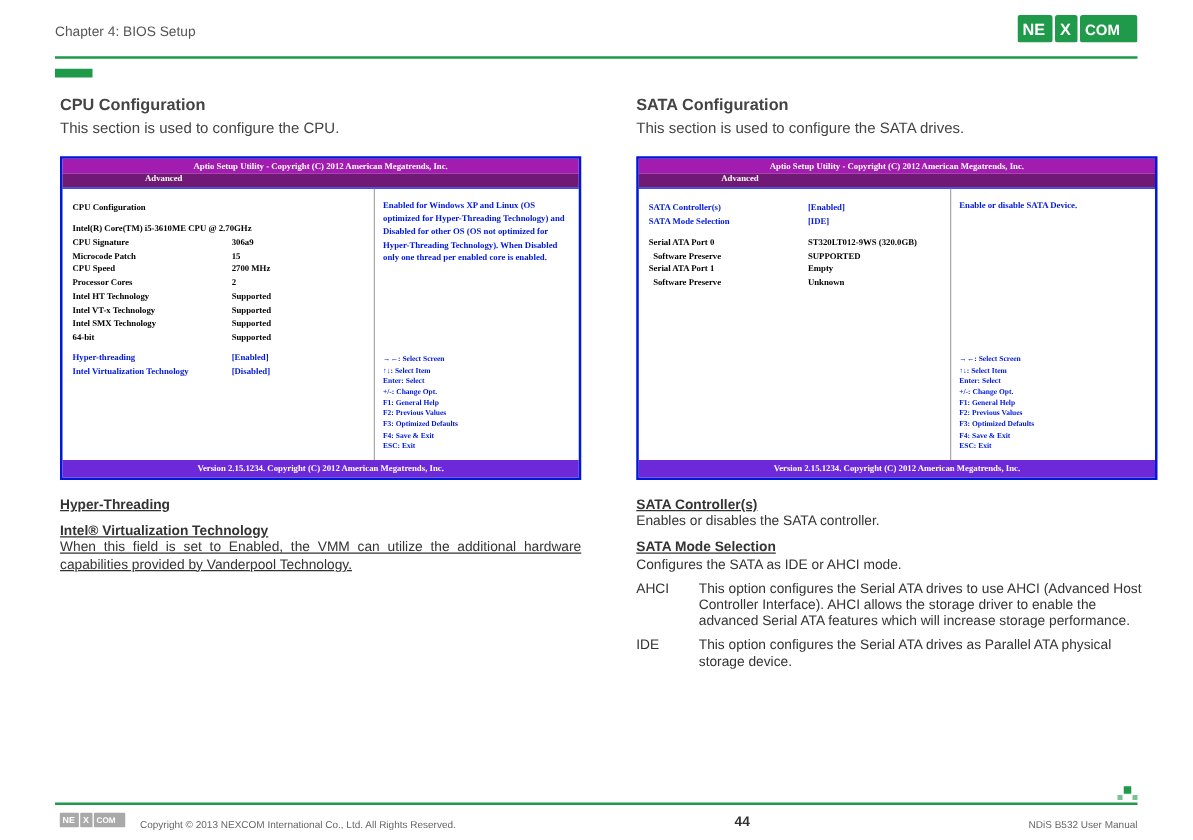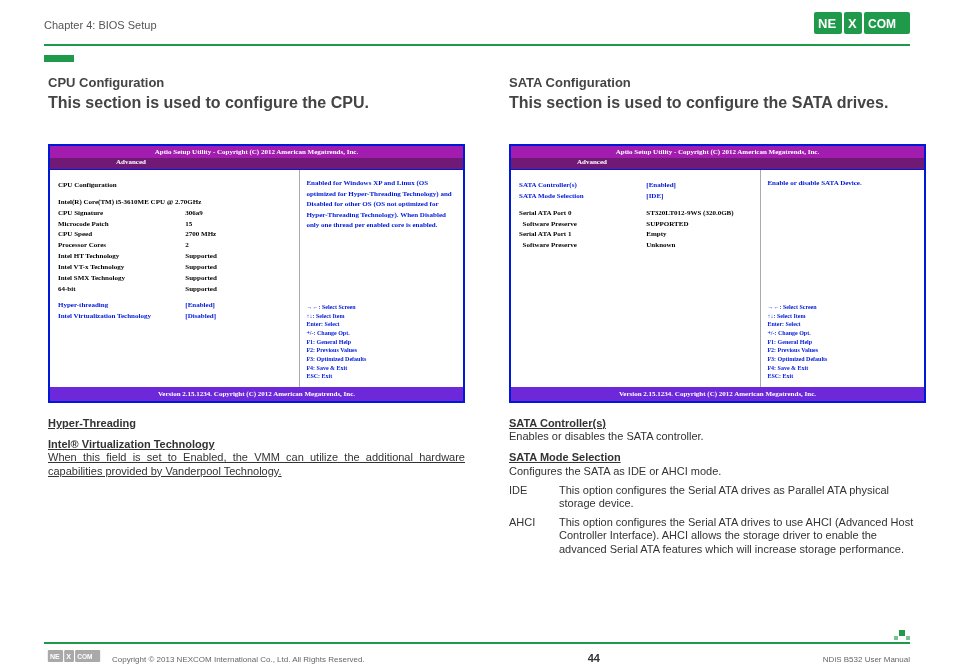--- a/index.html
+++ b/index.html
@@ -13,21 +13,21 @@
   .logo-txt { fill: #fff; font-weight: bold; font-family: Arial; }
   .hr-green { height: 2px; background: #1f9a4a; margin: 2px 44px 0 44px; }
   .tab-strip { height: 9px; margin: 2px 0 0 0; }
   .tab-strip .tab { background: #1f9a4a; display: inline-block; height: 7px; width: 30px; margin-left: 44px; }
 
   
   .cols { display: flex; gap: 44px; padding: 18px 28px 0 48px; }
   .col { flex: 1; min-width: 0; }
 
   h2.sec { font-size: 13px; font-weight: bold; color: #444; margin-bottom: 4px; }
-  p.sub { font-size: 16px; color: #444; margin-bottom: 32px; font-weight: bold; }
+  p.sub { font-size: 12px; color: #444; margin-bottom: 16px; }
 
   
   .bios { border: 2px solid #0018d8; font-family: "Times New Roman", serif; font-size: 7px; font-weight: bold; }
   .bios-top { background: #a21caf; color: #fff; text-align: center; padding: 2px 0; font-size: 7px; }
   .bios-tabs { background: #701a75; color: #dcdcdc; padding: 0 10px 3px 66px; font-size: 7px; }
   .bios-tabs span { color: #fff; }
   .bios-body { display: flex; height: 218px; border-top: 1px solid #0018d8; }
   .bios-left { flex: 1.55; border-right: 1px solid #aaa; padding: 10px 8px; color: #000; line-height: 1.55; position: relative; }
   .bios-right { flex: 1; padding: 8px 6px; color: #0018d8; line-height: 1.5; position: relative; }
   .bios-row { display: flex; }
@@ -208,26 +208,26 @@
       </div>
       <div class="bios-ver">Version 2.15.1234. Copyright (C) 2012 American Megatrends, Inc.</div>
     </div>
 
     <div class="explain">
       <h4>SATA Controller(s)</h4>
       <p>Enables or disables the SATA controller.</p>
       <h4>SATA Mode Selection</h4>
       <p>Configures the SATA as IDE or AHCI mode.</p>
       <div class="opt-row">
+        <div class="tag">AHCI</div>
+        <div class="desc">This option configures the Serial ATA drives to use AHCI (Advanced Host Controller Interface). AHCI allows the storage driver to enable the advanced Serial ATA features which will increase storage performance.</div>
+      </div>
+      <div class="opt-row">
         <div class="tag">IDE</div>
         <div class="desc">This option configures the Serial ATA drives as Parallel ATA physical storage device.</div>
-      </div>
-      <div class="opt-row">
-        <div class="tag">AHCI</div>
-        <div class="desc">This option configures the Serial ATA drives to use AHCI (Advanced Host Controller Interface). AHCI allows the storage driver to enable the advanced Serial ATA features which will increase storage performance.</div>
       </div>
     </div>
   </div>
 
 </div>
 
 <div class="ftr-deco"><span class="sm"></span><span></span><span class="sm"></span></div>
 <div class="ftr-hr"></div>
 <div class="ftr">
   <div style="display:flex;align-items:flex-end;gap:8px">

